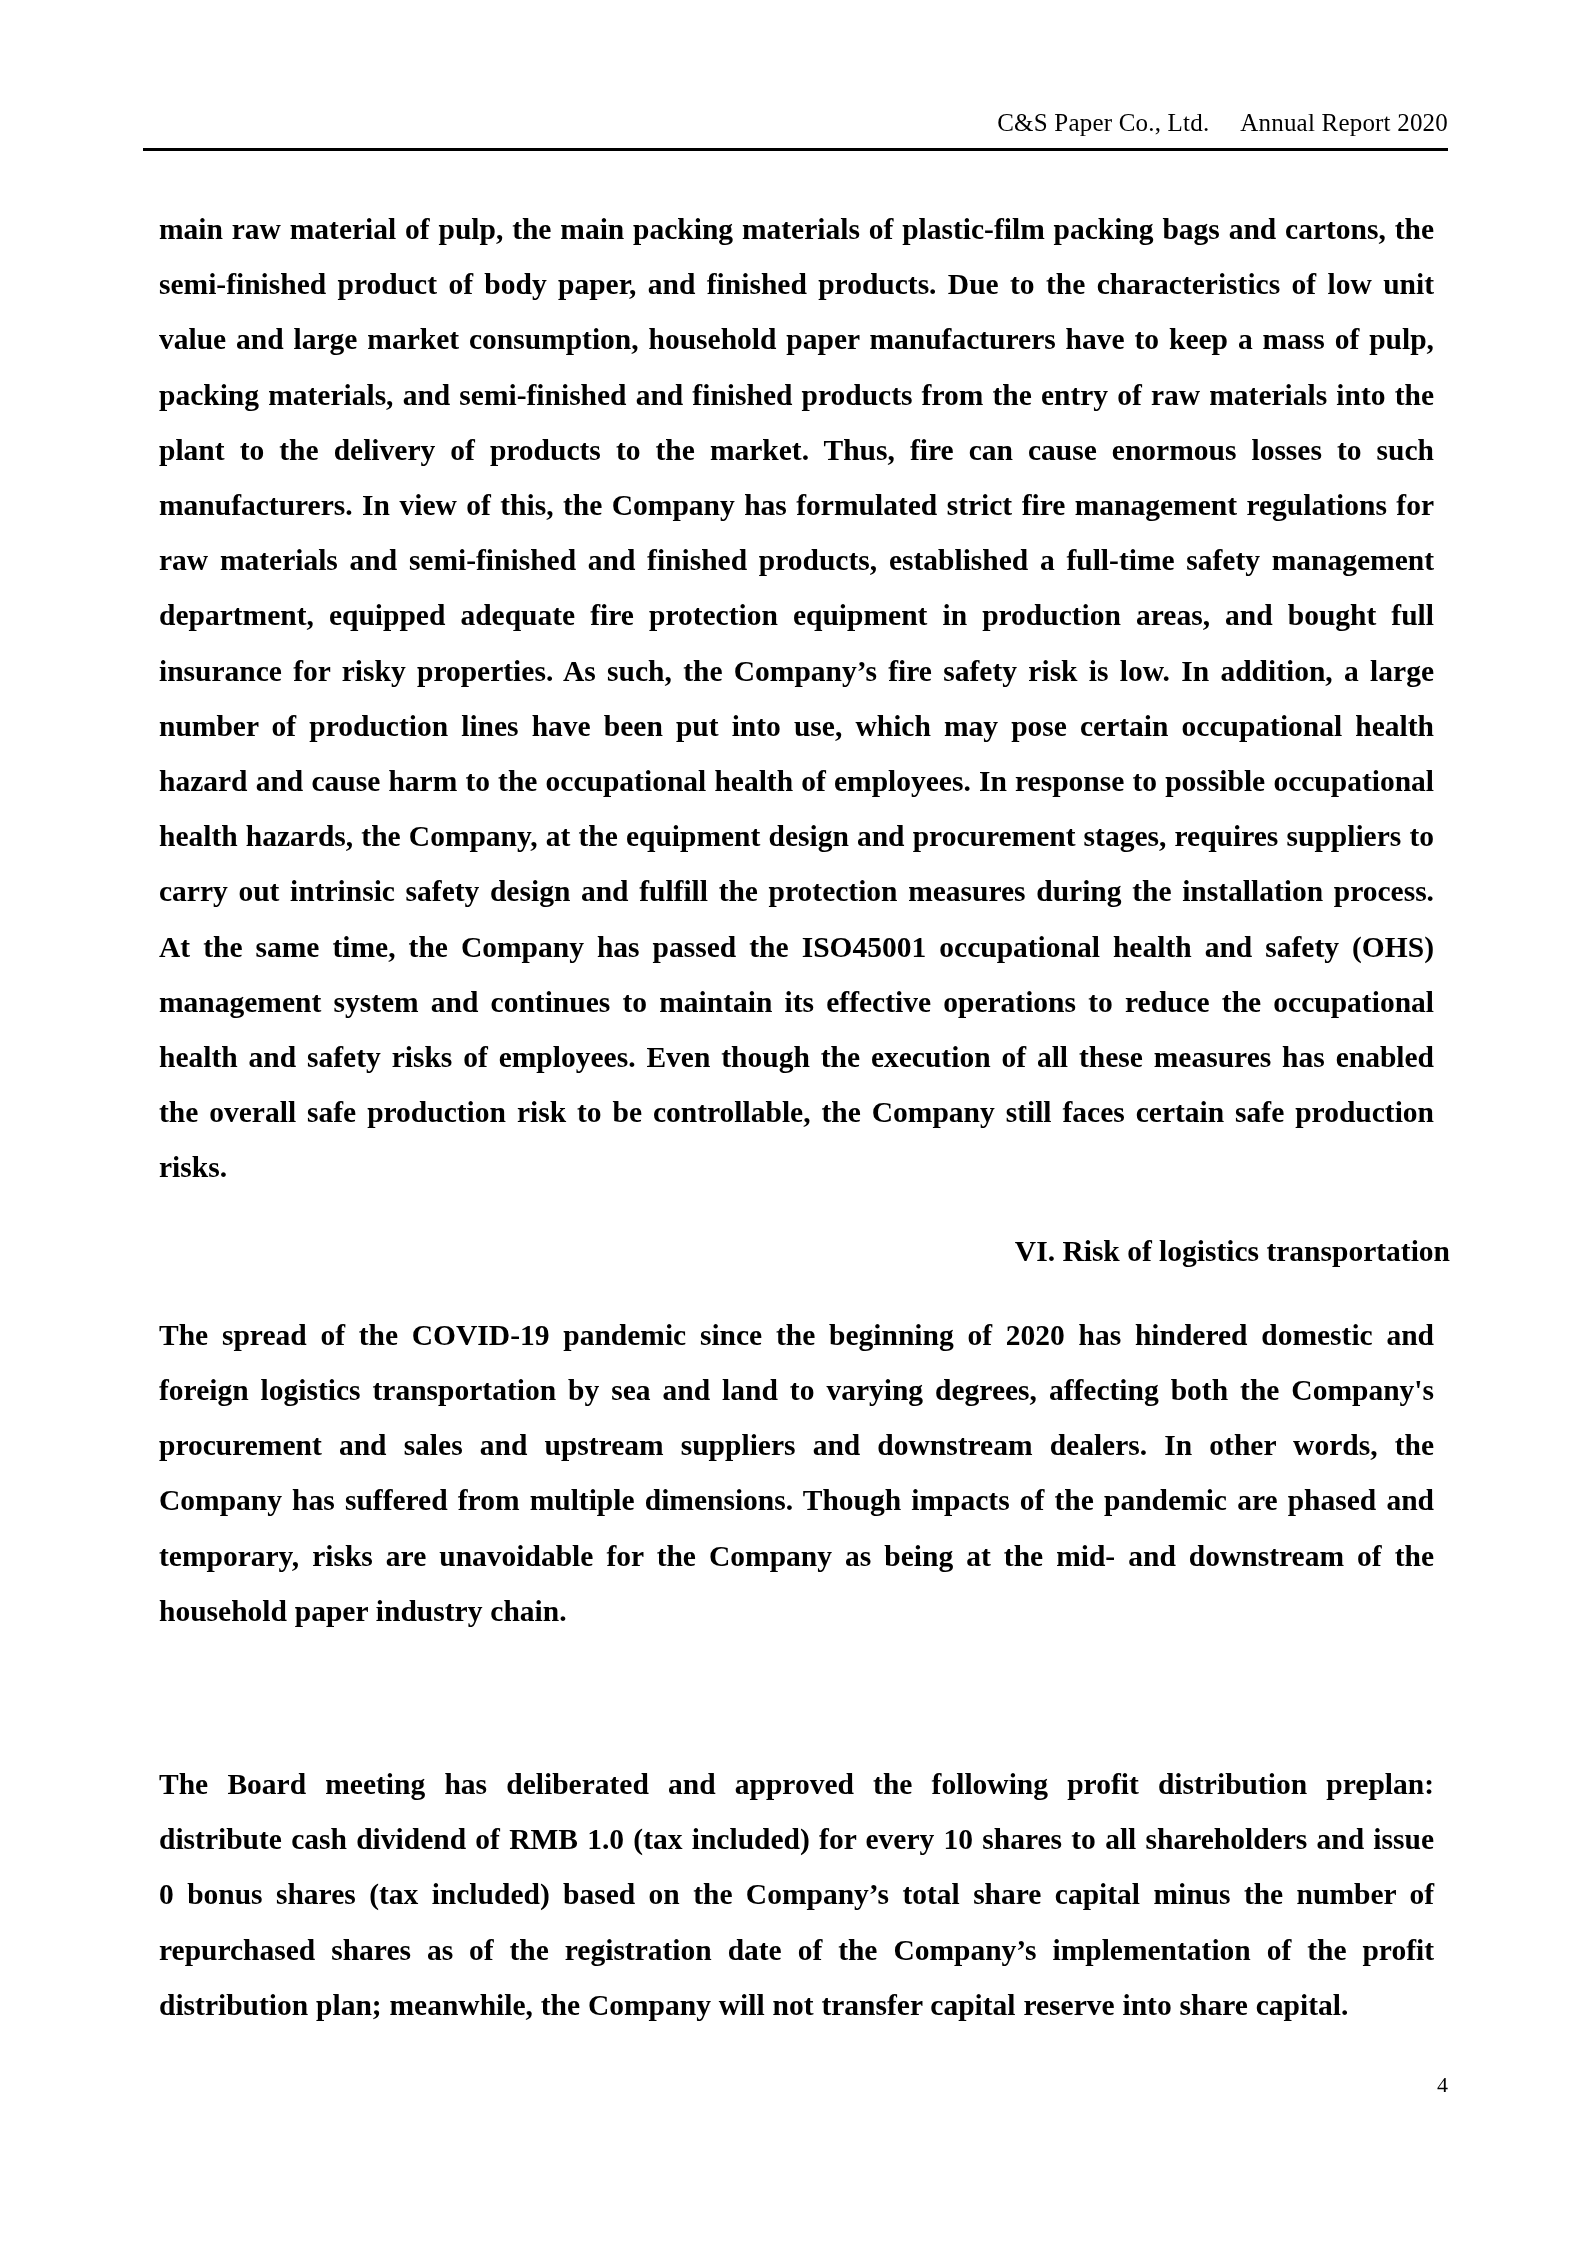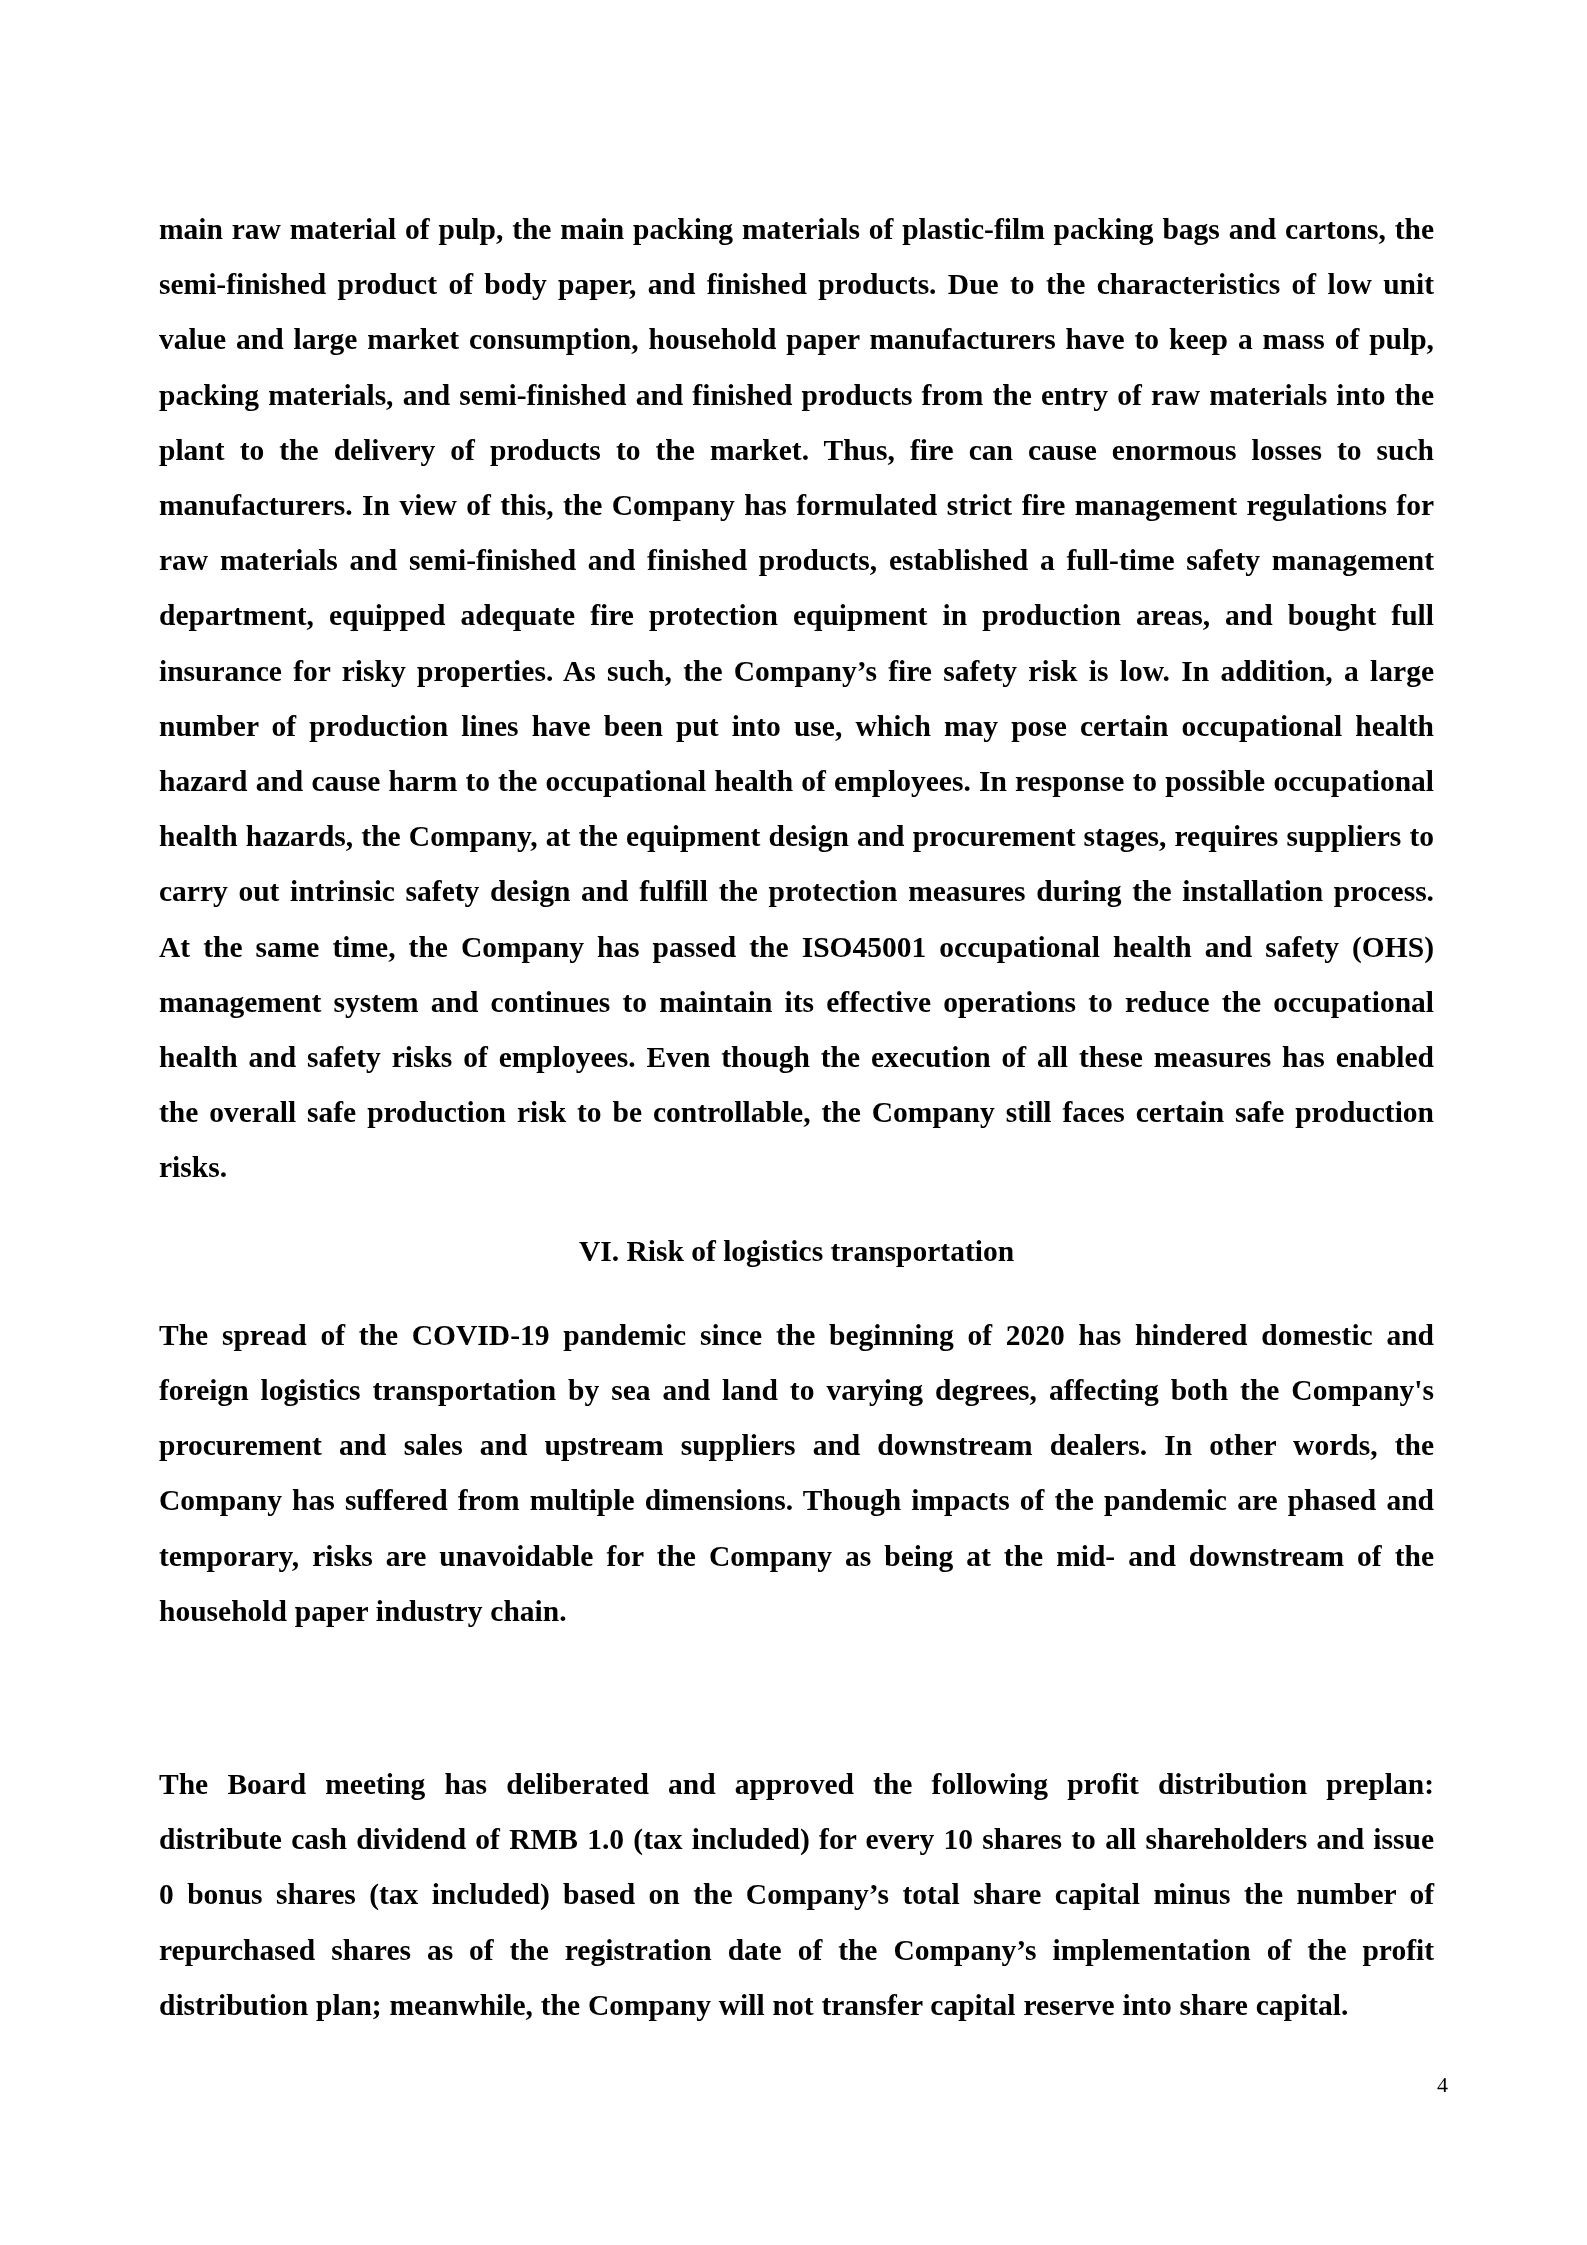--- a/index.html
+++ b/index.html
@@ -61,21 +61,21 @@
     text-justify: inter-word;
     word-spacing: 0.5px;
     hyphens: none;
     color: #000000;
   }
   h2.section-heading {
     margin: 0;
     font-size: 29.5px;
     line-height: 55.2px;
     font-weight: bold;
-    text-align: center;
+    text-align: right;
     color: #000000;
   }
   .gap-small { height: 13px; }
   .gap-section { height: 12px; }
   .gap-blank-line { height: 86px; }
   
   .footer {
     position: absolute;
     left: 143px;
     top: 2072px;
@@ -87,20 +87,24 @@
     line-height: 26px;
     font-weight: normal;
     color: #000000;
   }
 </style>
 </head>
 <body>
 
 <div class="page">
 
+  <div class="header">
+    <div class="header-text">C&amp;S Paper Co., Ltd.     Annual Report 2020</div>
+    <div class="header-rule"></div>
+  </div>
 
   <div class="content">
 
     <p class="body-par">main raw material of pulp, the main packing materials of plastic-film packing bags and cartons, the semi-finished product of body paper, and finished products. Due to the characteristics of low unit value and large market consumption, household paper manufacturers have to keep a mass of pulp, packing materials, and semi-finished and finished products from the entry of raw materials into the plant to the delivery of products to the market. Thus, fire can cause enormous losses to such manufacturers. In view of this, the Company has formulated strict fire management regulations for raw materials and semi-finished and finished products, established a full-time safety management department, equipped adequate fire protection equipment in production areas, and bought full insurance for risky properties. As such, the Company’s fire safety risk is low. In addition, a large number of production lines have been put into use, which may pose certain occupational health hazard and cause harm to the occupational health of employees. In response to possible occupational health hazards, the Company, at the equipment design and procurement stages, requires suppliers to carry out intrinsic safety design and fulfill the protection measures during the installation process. At the same time, the Company has passed the ISO45001 occupational health and safety (OHS) management system and continues to maintain its effective operations to reduce the occupational health and safety risks of employees. Even though the execution of all these measures has enabled the overall safe production risk to be controllable, the Company still faces certain safe production risks.</p>
 
     <div class="gap-section"></div>
 
     <h2 class="section-heading">VI. Risk of logistics transportation</h2>
 
     <div class="gap-small"></div>

